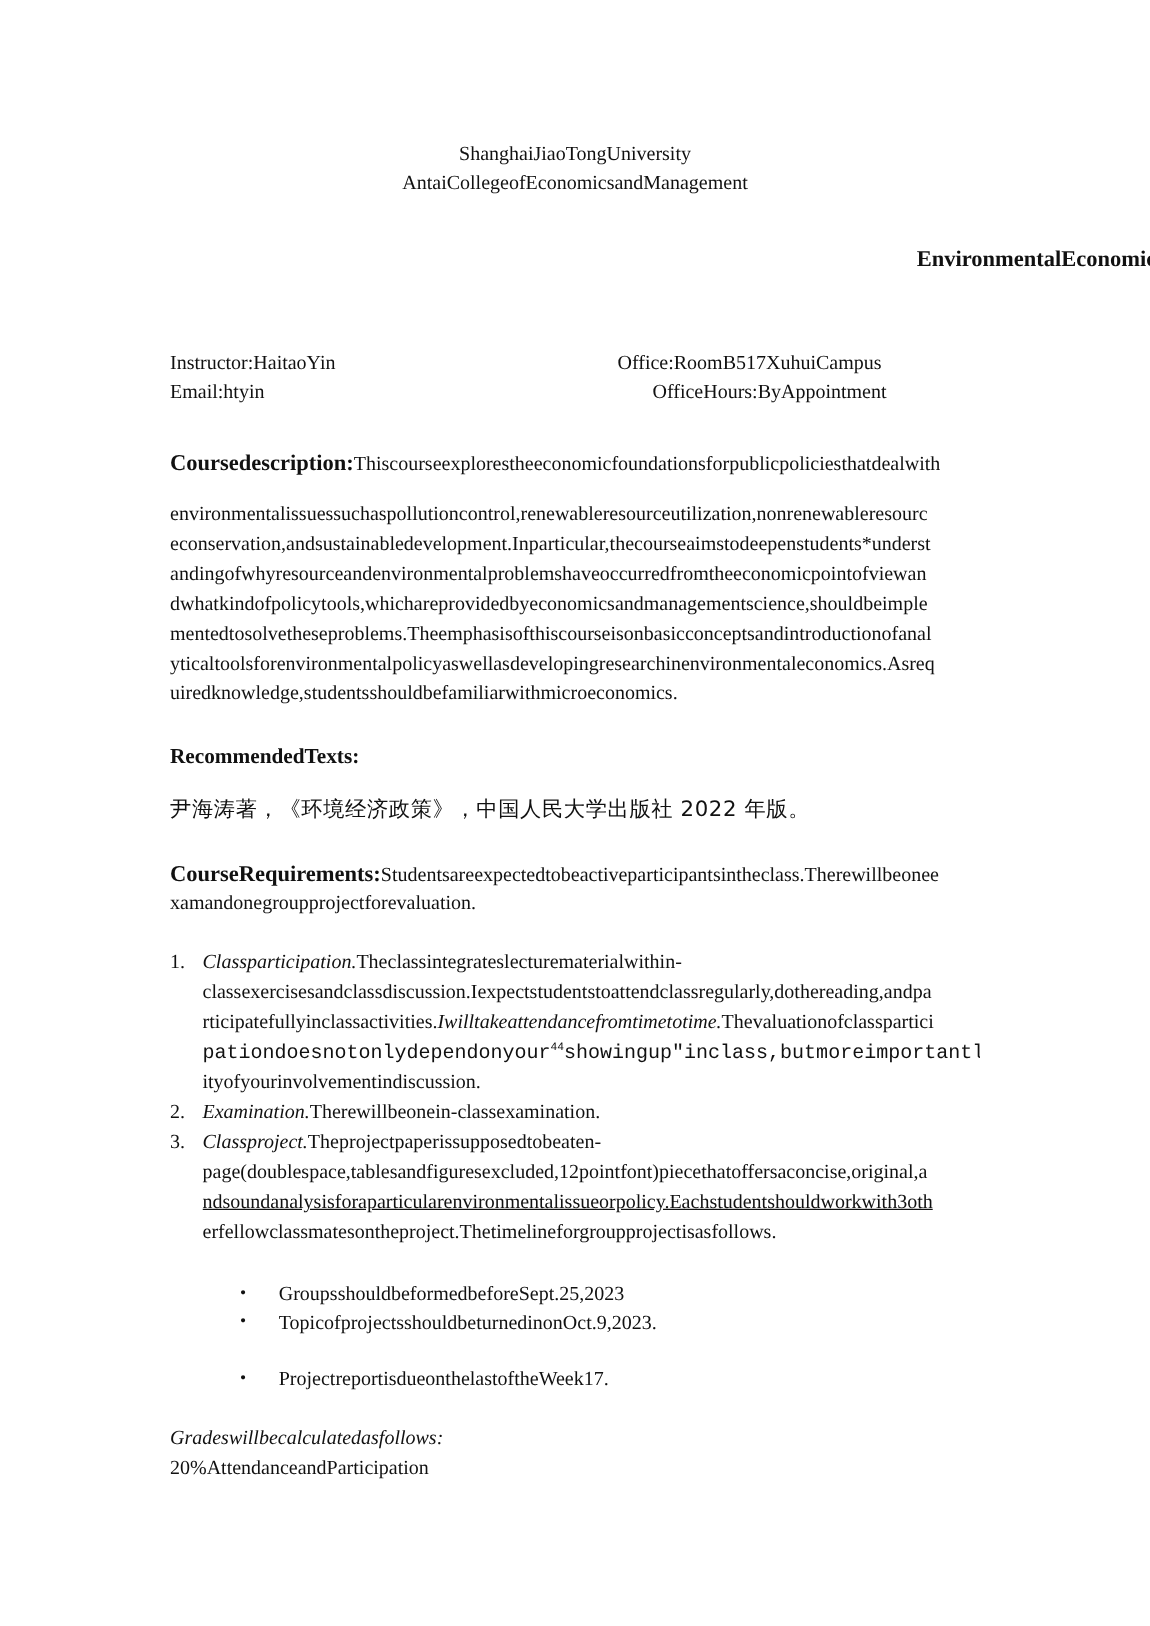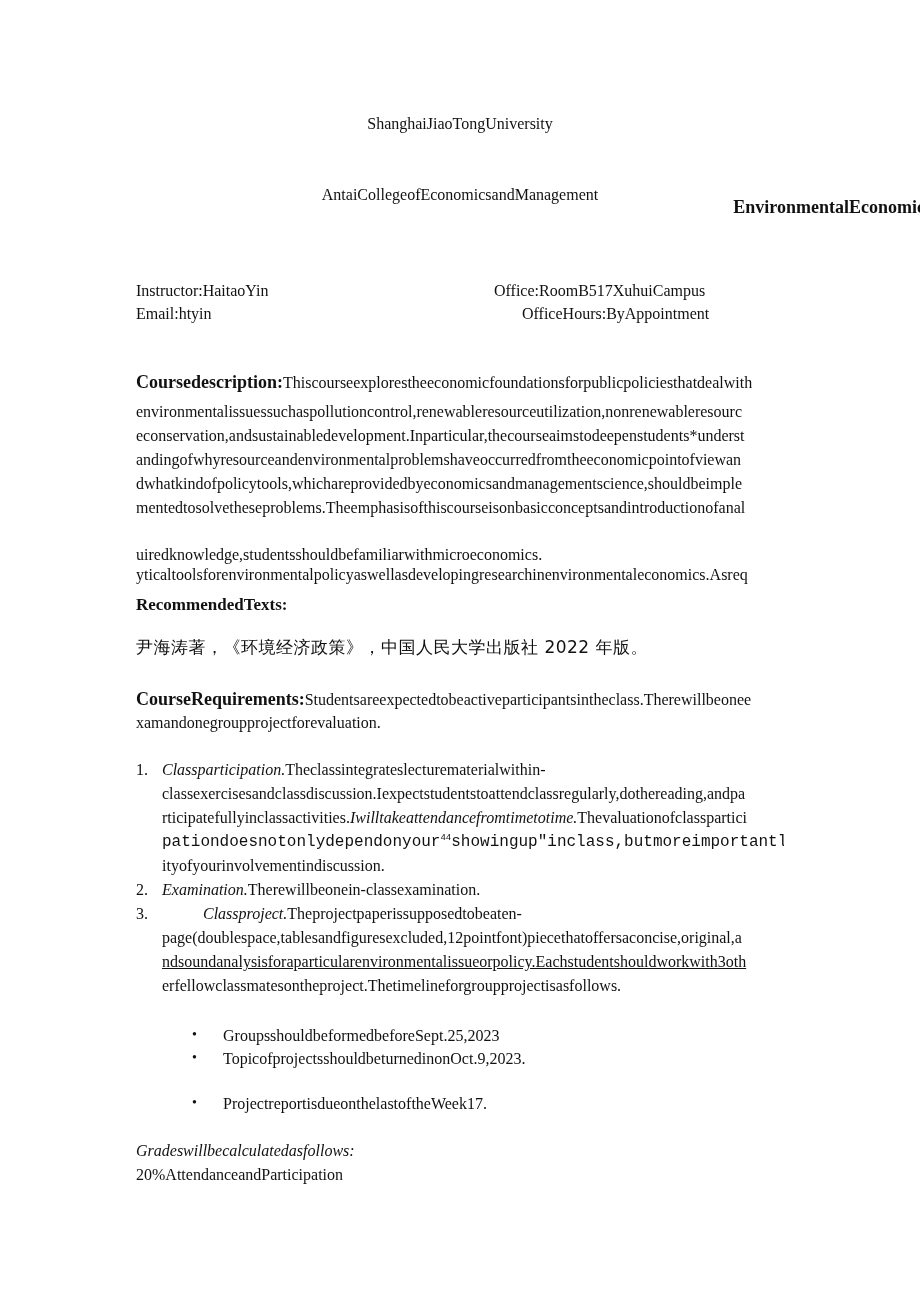--- a/index.html
+++ b/index.html
@@ -83,37 +83,37 @@
       font-size: 14px;
     }
     sup { font-size: 9px; vertical-align: 6px; line-height: 0; }
   </style>
 </head>
 <body>
 
 <div class="page">
 
   <div class="center-line" style="top:115px;">ShanghaiJiaoTongUniversity</div>
-  <div class="center-line" style="top:138px;margin-top:48px;">AntaiCollegeofEconomicsandManagement</div>
+  <div class="center-line" style="top:138px;">AntaiCollegeofEconomicsandManagement</div>
   <div class="title" style="top:197px;">EnvironmentalEconomics</div>
 
   <div class="meta" style="left:136px; top:282px;">Instructor:HaitaoYin</div>
   <div class="meta" style="left:136px; top:305px;">Email:htyin</div>
   <div class="meta" style="left:494px; top:282px;">Office:RoomB517XuhuiCampus</div>
   <div class="meta" style="left:522px; top:305px;text-align:right;">OfficeHours:ByAppointment</div>
 
-  <div class="line justify" style="left:136px; top:372px; width:648px;">
+  <div class="line justify" style="left:136px; top:360px; width:648px;">
     <span class="bold-lead">Coursedescription:</span><span>Thiscourseexplorestheeconomicfoundationsforpublicpoliciesthatdealwith</span>
   </div>
   <div class="line justify" style="left:136px; top:402px; width:648px;">environmentalissuessuchaspollutioncontrol,renewableresourceutilization,nonrenewableresourc</div>
   <div class="line justify" style="left:136px; top:426px; width:648px;">econservation,andsustainabledevelopment.Inparticular,thecourseaimstodeepenstudents*underst</div>
   <div class="line justify" style="left:136px; top:450px; width:648px;">andingofwhyresourceandenvironmentalproblemshaveoccurredfromtheeconomicpointofviewan</div>
   <div class="line justify" style="left:136px; top:498px; width:648px;">mentedtosolvetheseproblems.Theemphasisofthiscourseisonbasicconceptsandintroductionofanal</div>
   <div class="line justify" style="left:136px; top:474px; width:648px;">dwhatkindofpolicytools,whichareprovidedbyeconomicsandmanagementscience,shouldbeimple</div>
-  <div class="line justify" style="left:136px; top:522px; width:648px;margin-top:43px;">yticaltoolsforenvironmentalpolicyaswellasdevelopingresearchinenvironmentaleconomics.Asreq</div>
+  <div class="line justify" style="left:136px; top:522px; width:648px;">yticaltoolsforenvironmentalpolicyaswellasdevelopingresearchinenvironmentaleconomics.Asreq</div>
   <div class="line" style="left:136px; top:545px;">uiredknowledge,studentsshouldbefamiliarwithmicroeconomics.</div>
 
   <div class="heading" style="left:136px; top:595px;">RecommendedTexts:</div>
   <div class="cjk" style="left:136px; top:636px;">尹海涛著，《环境经济政策》，中国人民大学出版社 2022 年版。</div>
 
   <div class="line justify" style="left:136px; top:689px; width:648px;">
     <span class="bold-lead">CourseRequirements:</span><span>Studentsareexpectedtobeactiveparticipantsintheclass.Therewillbeonee</span>
   </div>
   <div class="line" style="left:136px; top:713px;">xamandonegroupprojectforevaluation.</div>
 
@@ -129,21 +129,21 @@
     <span>pationdoesnotonlydependonyour</span><sup>44</sup><span>showingup"inclass,butmoreimportantlydependonthequal</span>
   </div>
   <div class="line" style="left:162px; top:856px;">ityofyourinvolvementindiscussion.</div>
 
   <div class="num" style="left:136px; top:881px;">2.</div>
   <div class="line" style="left:162px; top:880px;">
     <span class="it">Examination.</span><span>Therewillbeonein-classexamination.</span>
   </div>
 
   <div class="num" style="left:136px; top:905px;">3.</div>
-  <div class="line" style="left:162px; top:904px;margin-left:41px;">
+  <div class="line" style="left:162px; top:904px;">
     <span class="it">Classproject.</span><span>Theprojectpaperissupposedtobeaten-</span>
   </div>
   <div class="line justify" style="left:162px; top:928px; width:622px;">page(doublespace,tablesandfiguresexcluded,12pointfont)piecethatoffersaconcise,original,a</div>
   <div class="line justify" style="left:162px; top:952px; width:622px;text-decoration:underline;">ndsoundanalysisforaparticularenvironmentalissueorpolicy.Eachstudentshouldworkwith3oth</div>
   <div class="line" style="left:162px; top:976px;">erfellowclassmatesontheproject.Thetimelineforgroupprojectisasfollows.</div>
 
   <div class="bullet" style="left:192px; top:1027px;">•</div>
   <div class="line" style="left:223px; top:1026px;">GroupsshouldbeformedbeforeSept.25,2023</div>
   <div class="bullet" style="left:192px; top:1050px;">•</div>
   <div class="line" style="left:223px; top:1049px;">TopicofprojectsshouldbeturnedinonOct.9,2023.</div>

